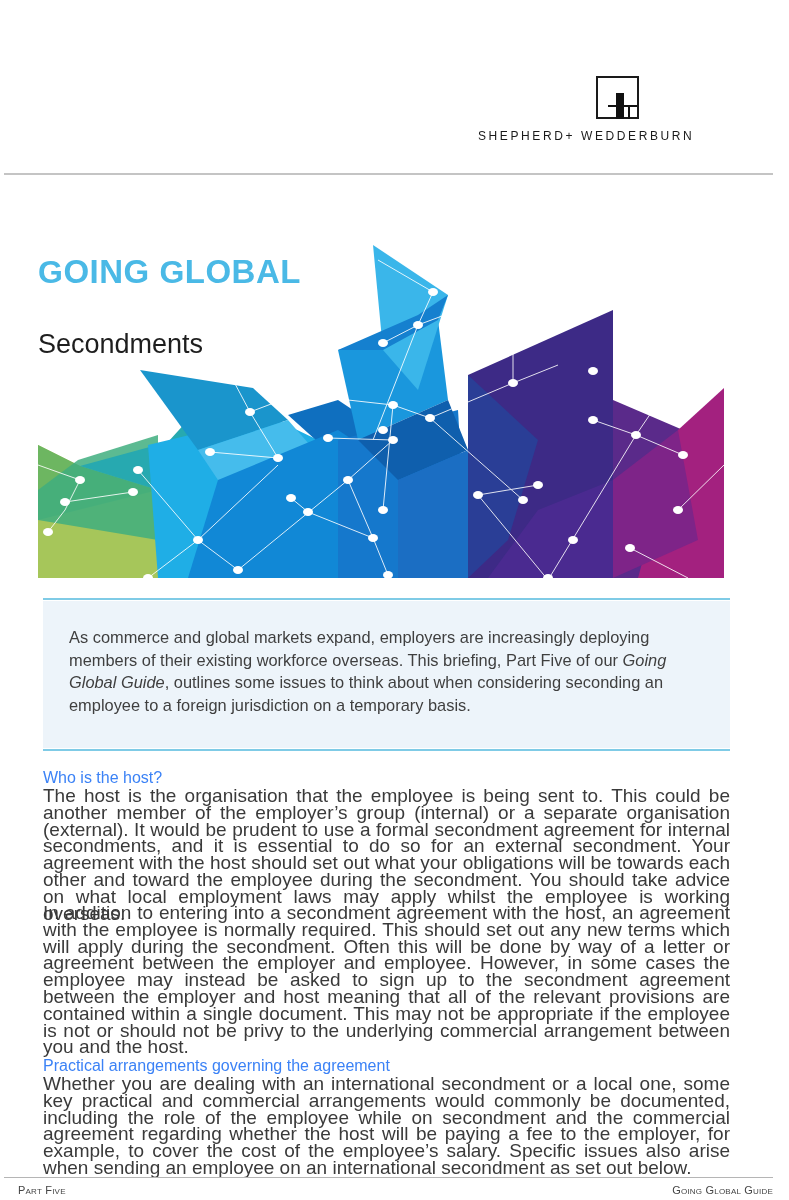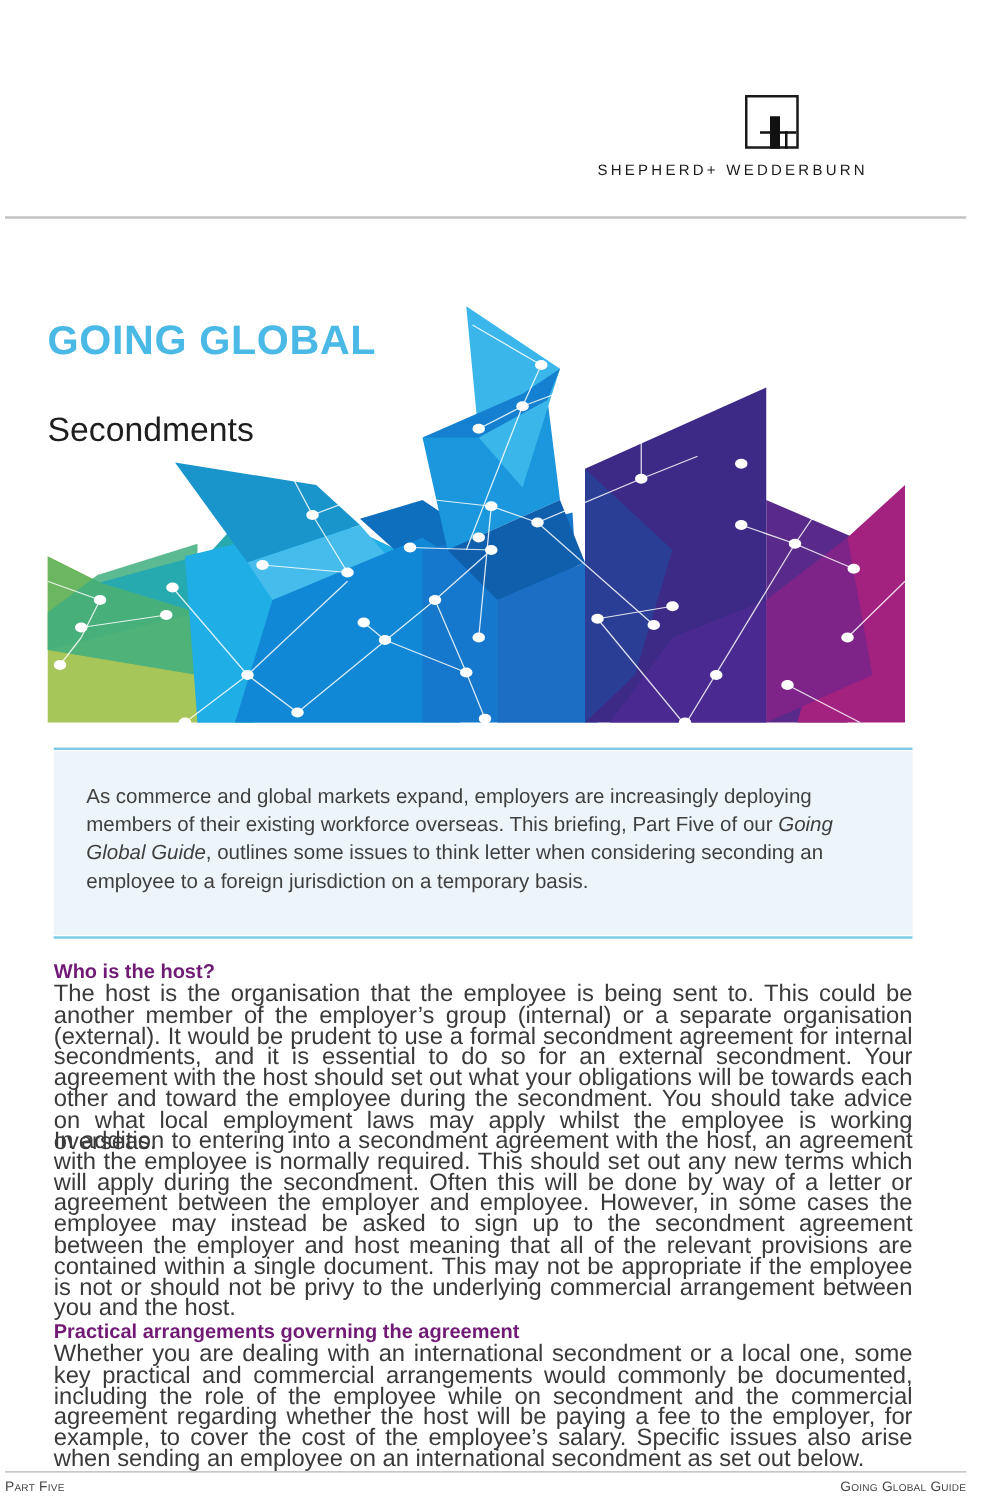--- a/index.html
+++ b/index.html
@@ -24,27 +24,27 @@
               line-height: 32px; margin-top: 30px; }
 
   .hero { position: absolute; left: 38px; top: 240px; width: 688px; height: 340px; }
 
   .intro-rule { position: absolute; left: 43px; width: 687px; height: 2px; background: #7fcbe6; }
   .intro-box { position: absolute; left: 43px; top: 601px; width: 687px; height: 147px; background: #edf4fa; }
   .intro-text { position: absolute; left: 69px; top: 626px; width: 640px; font-size: 16.4px;
                 line-height: 22.5px; color: #3f3f3f; }
   .intro-text em { font-style: italic; }
 
-  .h2 { position: absolute; left: 43px; color: #701a75; font-weight: bold; font-size: 16px; line-height: 19px; }
+  .h2 { position: absolute; left: 43px; color: #3b82f6; font-weight: normal; font-size: 16px; line-height: 19px; }
   .para { position: absolute; left: 43px; width: 687px; font-size: 19px; line-height: 16.8px;
           text-align: justify; color: #3a3a3a; }
 
   .bottom-rule { position: absolute; left: 4px; top: 1177px; width: 769px; height: 1px; background: #b5b5b5; }
   .footer { position: absolute; top: 1184px; font-size: 11px; color: #444; font-variant: small-caps; letter-spacing: 0.2px; }
-  .footer-left { left: 4px; text-align: center; }
+  .footer-left { left: 18px; text-align: center; }
   .footer-right { right: 16px; }
 </style>
 </head>
 <body>
 
 <div class="logo">
   <div class="logo-mark">
     <div class="bar"></div>
       <div class="hline"></div>
       <div class="vline"></div>
@@ -162,21 +162,21 @@
     <ellipse cx="645" cy="215" rx="5" ry="4"></ellipse>
       <ellipse cx="640" cy="270" rx="5" ry="4"></ellipse>
     <ellipse cx="592" cy="308" rx="5" ry="4"></ellipse>
       <ellipse cx="535" cy="300" rx="5" ry="4"></ellipse>
     <ellipse cx="555" cy="131" rx="5" ry="4"></ellipse>
   </g>
 </svg>
 
 <div class="intro-rule" style="top:598px;"></div>
 <div class="intro-box"></div>
-<div class="intro-text"><span>As commerce and global markets expand, employers are increasingly deploying members of their existing workforce overseas. This briefing, Part Five of our </span><em>Going Global Guide</em><span>, outlines some issues to think letter when considering seconding an employee to a foreign jurisdiction on a temporary basis.</span></div>
+<div class="intro-text"><span>As commerce and global markets expand, employers are increasingly deploying members of their existing workforce overseas. This briefing, Part Five of our </span><em>Going Global Guide</em><span>, outlines some issues to think about when considering seconding an employee to a foreign jurisdiction on a temporary basis.</span></div>
 <div class="intro-rule" style="top:749px;"></div>
 
 <div class="h2" style="top:768px;">Who is the host?</div>
 <div class="para" style="top:788px;">The host is the organisation that the employee is being sent to. This could be another member of the employer’s group (internal) or a separate organisation (external). It would be prudent to use a formal secondment agreement for internal secondments, and it is essential to do so for an external secondment. Your agreement with the host should set out what your obligations will be towards each other and toward the employee during the secondment.  You should take advice on what local employment laws may apply whilst the employee is working overseas.</div>
 <div class="para" style="top:905px;">In addition to entering into a secondment agreement with the host, an agreement with the employee is normally required.  This should set out any new terms which will apply during the secondment.  Often this will be done by way of a letter or agreement between the employer and employee.  However, in some cases the employee may instead be asked to sign up to the secondment agreement between the employer and host meaning that all of the relevant provisions are contained within a single document. This may not be appropriate if the employee is not or should not be privy to the underlying commercial arrangement between you and the host.</div>
 
 <div class="h2" style="top:1056px;">Practical arrangements governing the agreement</div>
 <div class="para" style="top:1076px;">Whether you are dealing with an international secondment or a local one, some key practical and commercial arrangements would commonly be documented, including the role of the employee while on secondment and the commercial agreement regarding whether the host will be paying a fee to the employer, for example, to cover the cost of the employee’s salary. Specific issues also arise when sending an employee on an international secondment as set out below.</div>
 
 <div class="bottom-rule"></div>

